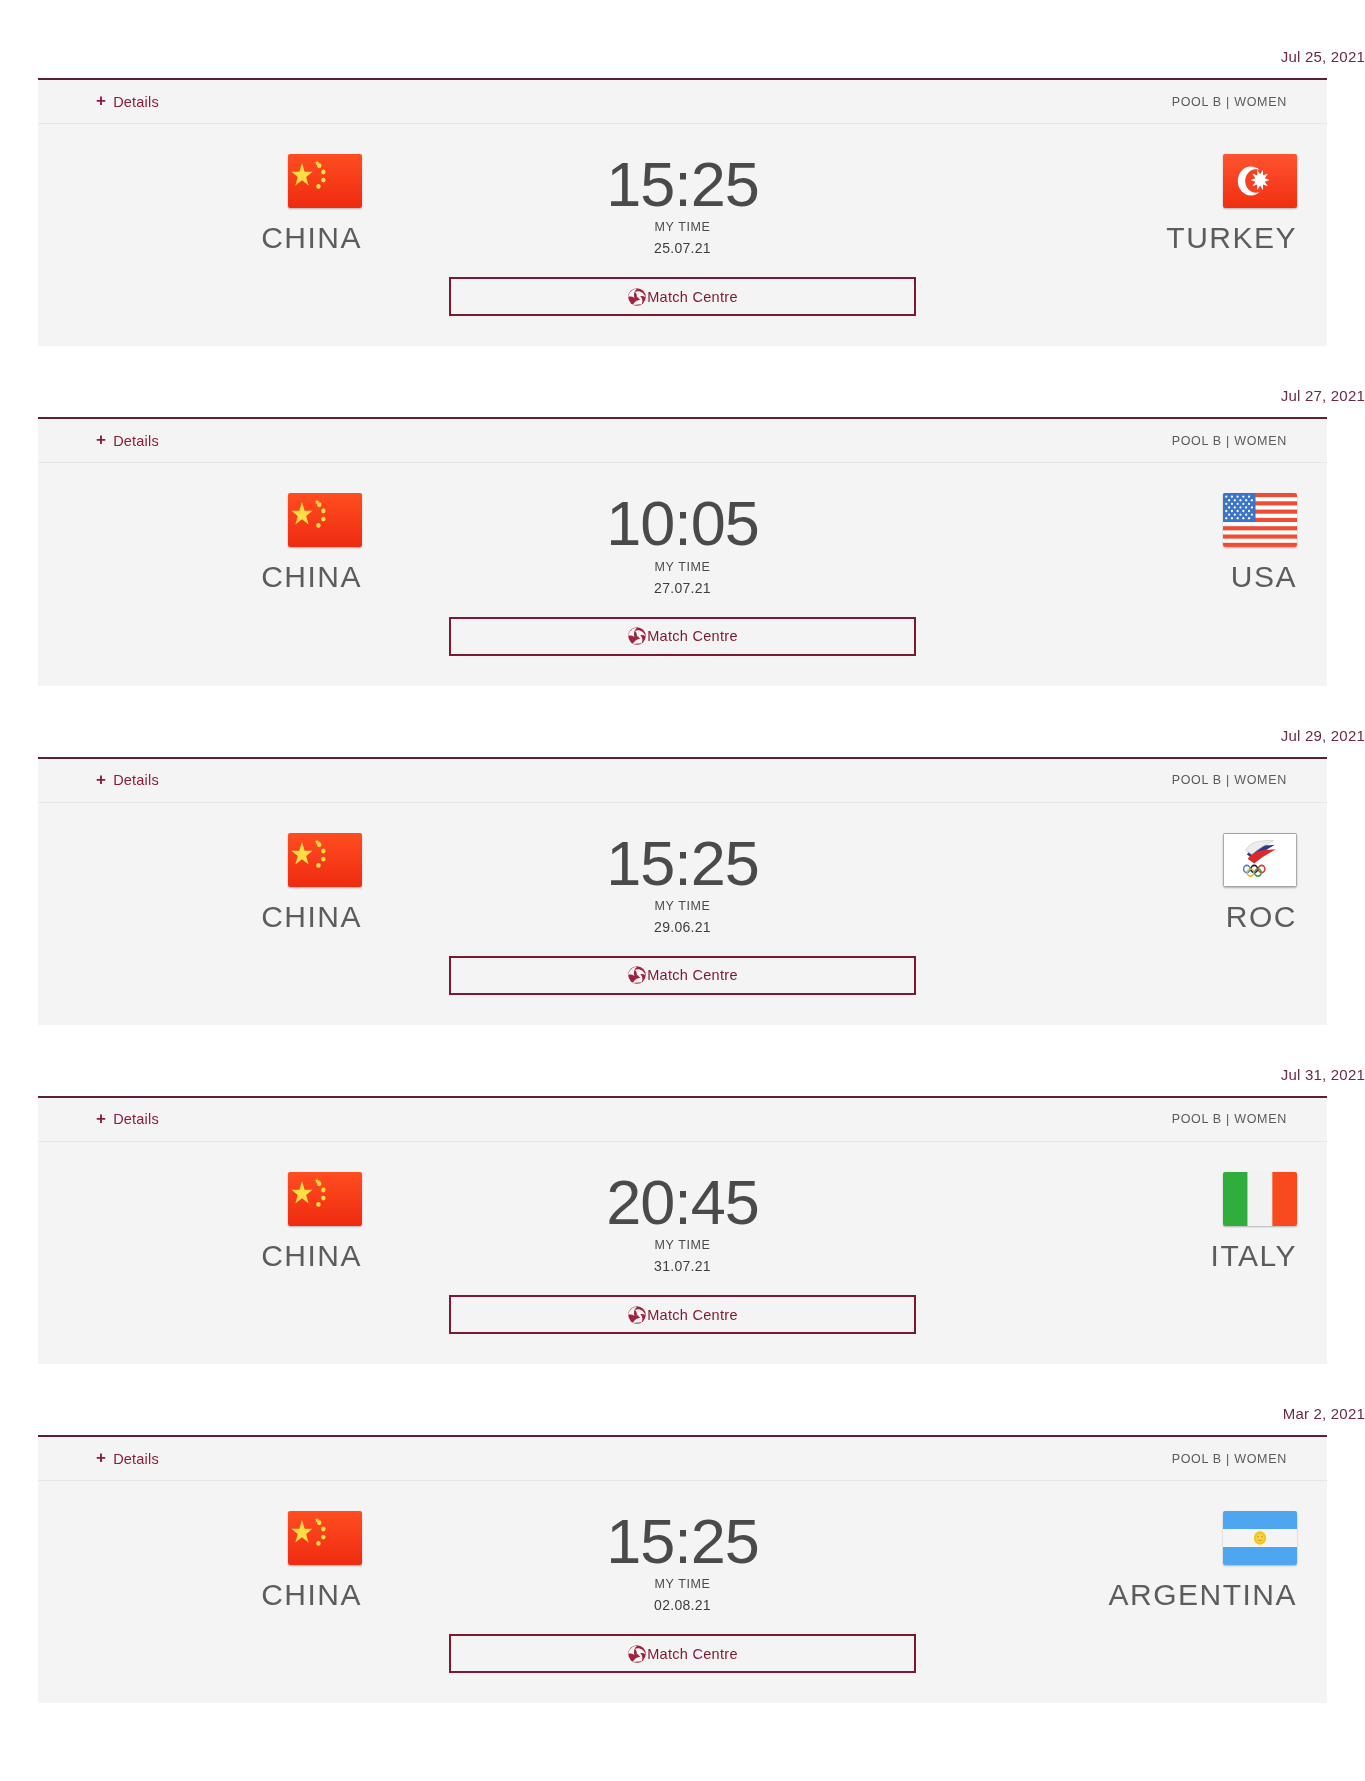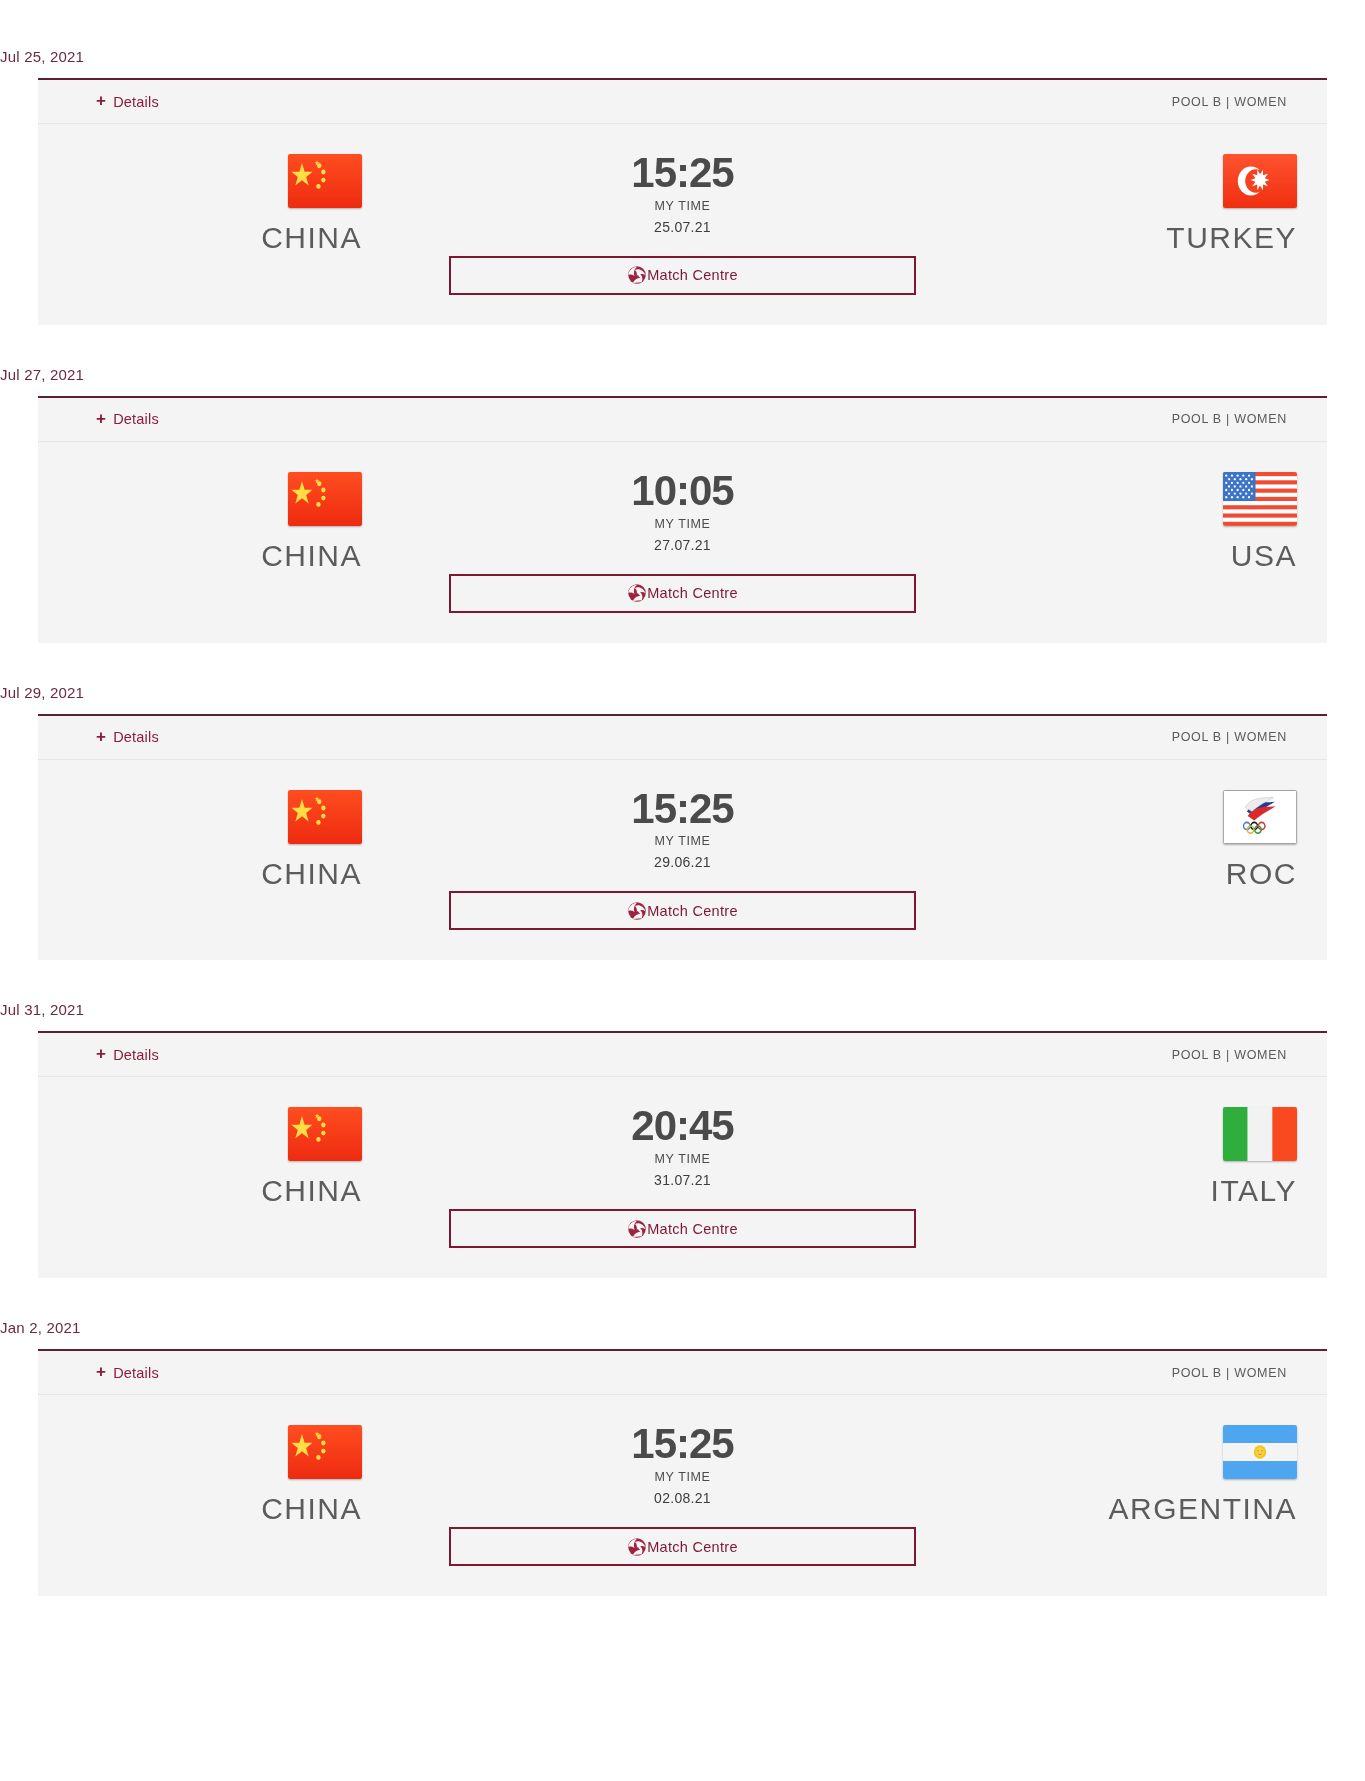--- a/index.html
+++ b/index.html
@@ -17,21 +17,21 @@
 
   .schedule {
     width: 1365px;
     padding: 0;
   }
 
   
   .date-block { width: 100%; }
 
   .date-header {
-    text-align: left;
+    text-align: right;
     color: #6b2a3e;
     font-size: 15px;
     letter-spacing: 0.2px;
     padding: 40px 0 13px 0;
   }
   .date-block:first-child .date-header { padding-top: 48px; }
 
   .date-rule {
     height: 2px;
     background: #5e1f33;
@@ -127,22 +127,22 @@
 
   
   .centre {
     flex: 1 1 auto;
     display: flex;
     flex-direction: column;
     align-items: center;
     padding-top: 2px;
   }
   .match-time {
-    font-size: 42px;
-    font-weight: 700;
+    font-size: 63px;
+    font-weight: 400;
     color: #4a4a4a;
     letter-spacing: -1px;
     line-height: 1.02;
   }
   .my-time {
     margin-top: 4px;
     font-size: 12.5px;
     color: #4a4a4a;
     letter-spacing: 0.6px;
     font-weight: 500;
@@ -517,21 +517,21 @@
         <rect x="60" width="30" height="60" fill="#f8491f"></rect>
       </svg>
           </span>
           <span class="team-name">ITALY</span>
         </div>
 
       </div>
     </div>
   </div>
     <div class="date-block">
-    <div class="date-header">Jan 2, 2021</div>
+    <div class="date-header">Mar 2, 2021</div>
     <div class="date-rule"></div>
 
     <div class="match-card">
 
       <div class="card-top">
         <a class="details-link">
           <span class="details-plus">+</span>
           <span>Details</span>
         </a>
         <span class="pool-label">POOL B | WOMEN</span>

